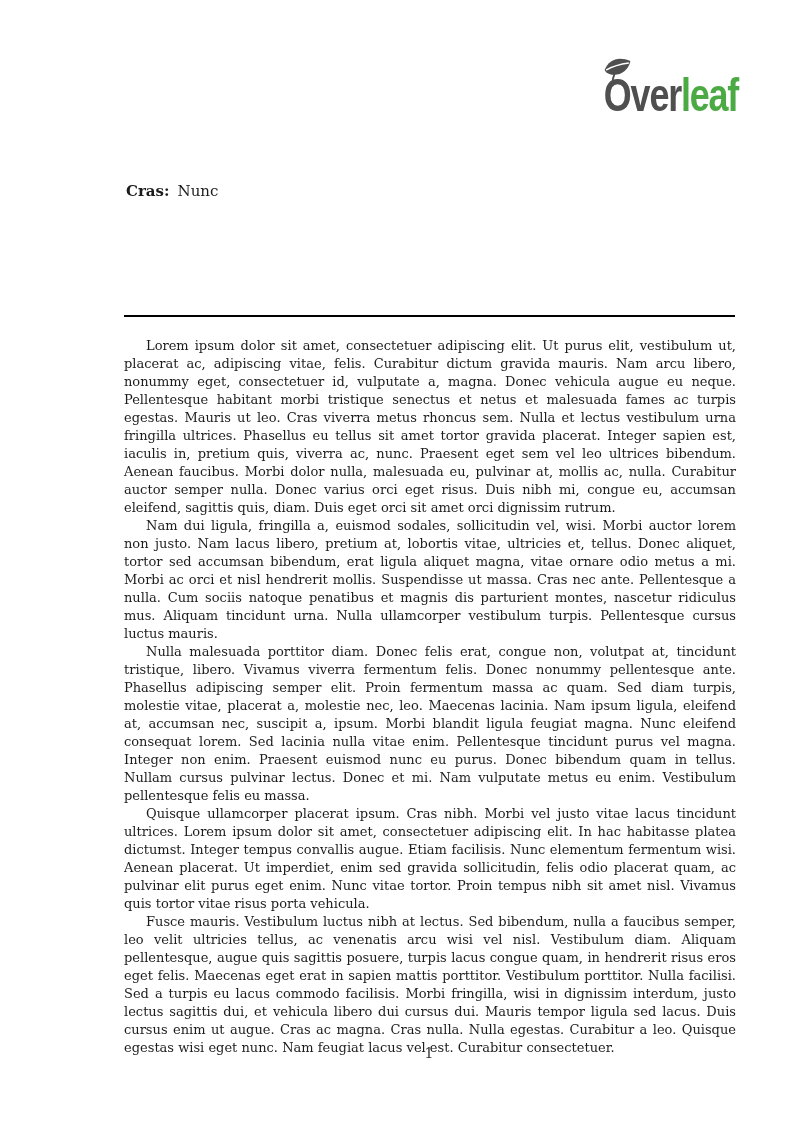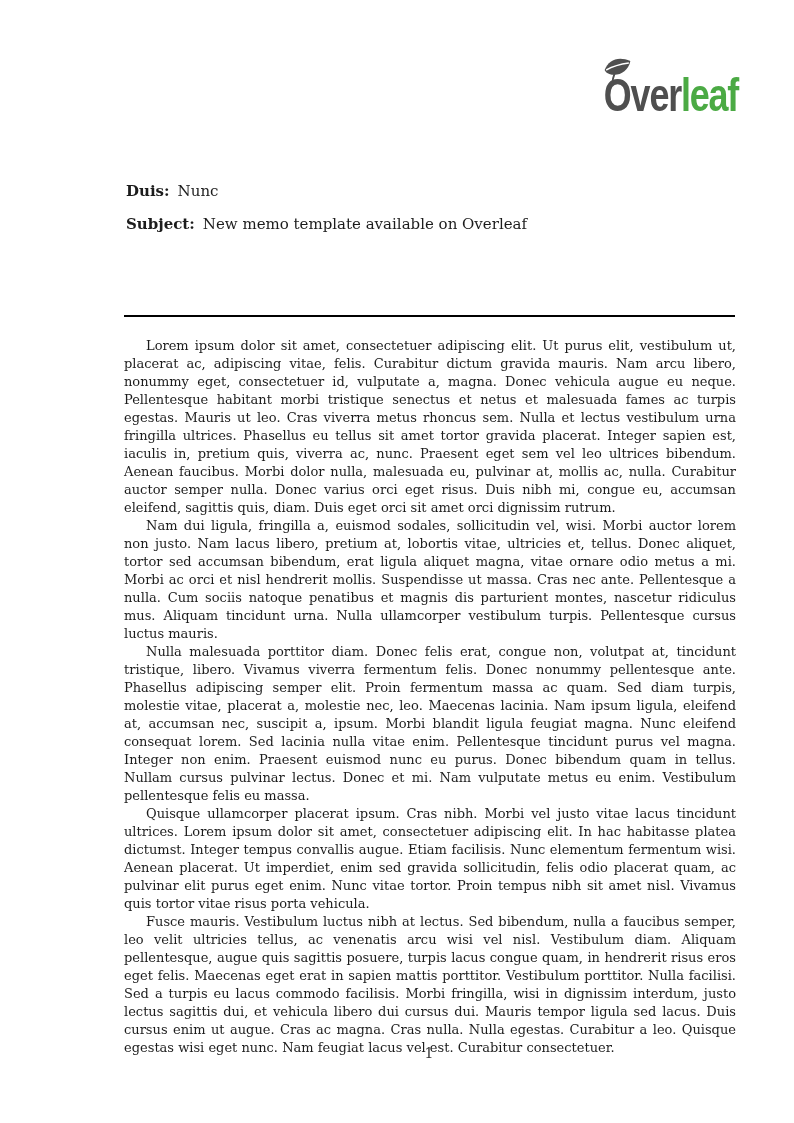--- a/index.html
+++ b/index.html
@@ -92,24 +92,21 @@
       <svg class="leaf-svg" viewBox="0 0 36 26" xmlns="http://www.w3.org/2000/svg">
         <path d="M1,13 C6,3 18,-1 34,4 C31,15 18,20 7,17 C4,16 2,15 1,13 Z" fill="#4f4f4f"></path>
         <path d="M3,13 C12,9 22,7 32,6" stroke="#ffffff" stroke-width="1.6" fill="none"></path>
         <path d="M14,16 C12,20 11,23 11,26" stroke="#4f4f4f" stroke-width="2.4" fill="none"></path>
       </svg>
       <span style="color: rgb(79, 79, 79);">Over</span></span><span style="color: rgb(75, 170, 68);">leaf</span>
   </div>
 
   <div class="fields">
     <div class="field">
-      <span class="label">Duis:</span><span>Nunc</span>
-    </div>
-    <div class="field">
-      <span class="label">Subject:</span><span>New memo template available on Overleaf</span>
+      <span class="label">Cras:</span><span>Nunc</span>
     </div>
   </div>
 
   <div class="rule"></div>
 
   <div class="body-text">
     <p>Lorem ipsum dolor sit amet, consectetuer adipiscing elit. Ut purus elit, vestibulum ut, placerat ac, adipiscing vitae, felis. Curabitur dictum gravida mauris. Nam arcu libero, nonummy eget, consectetuer id, vulputate a, magna. Donec vehicula augue eu neque. Pellentesque habitant morbi tristique senectus et netus et malesuada fames ac turpis egestas. Mauris ut leo. Cras viverra metus rhoncus sem. Nulla et lectus vestibulum urna fringilla ultrices. Phasellus eu tellus sit amet tortor gravida placerat. Integer sapien est, iaculis in, pretium quis, viverra ac, nunc. Praesent eget sem vel leo ultrices bibendum. Aenean faucibus. Morbi dolor nulla, malesuada eu, pulvinar at, mollis ac, nulla. Curabitur auctor semper nulla. Donec varius orci eget risus. Duis nibh mi, congue eu, accumsan eleifend, sagittis quis, diam. Duis eget orci sit amet orci dignissim rutrum.</p>
     <p>Nam dui ligula, fringilla a, euismod sodales, sollicitudin vel, wisi. Morbi auctor lorem non justo. Nam lacus libero, pretium at, lobortis vitae, ultricies et, tellus. Donec aliquet, tortor sed accumsan bibendum, erat ligula aliquet magna, vitae ornare odio metus a mi. Morbi ac orci et nisl hendrerit mollis. Suspendisse ut massa. Cras nec ante. Pellentesque a nulla. Cum sociis natoque penatibus et magnis dis parturient montes, nascetur ridiculus mus. Aliquam tincidunt urna. Nulla ullamcorper vestibulum turpis. Pellentesque cursus luctus mauris.</p>
     <p>Nulla malesuada porttitor diam. Donec felis erat, congue non, volutpat at, tincidunt tristique, libero. Vivamus viverra fermentum felis. Donec nonummy pellentesque ante. Phasellus adipiscing semper elit. Proin fermentum massa ac quam. Sed diam turpis, molestie vitae, placerat a, molestie nec, leo. Maecenas lacinia. Nam ipsum ligula, eleifend at, accumsan nec, suscipit a, ipsum. Morbi blandit ligula feugiat magna. Nunc eleifend consequat lorem. Sed lacinia nulla vitae enim. Pellentesque tincidunt purus vel magna. Integer non enim. Praesent euismod nunc eu purus. Donec bibendum quam in tellus. Nullam cursus pulvinar lectus. Donec et mi. Nam vulputate metus eu enim. Vestibulum pellentesque felis eu massa.</p>
     <p>Quisque ullamcorper placerat ipsum. Cras nibh. Morbi vel justo vitae lacus tincidunt ultrices. Lorem ipsum dolor sit amet, consectetuer adipiscing elit. In hac habitasse platea dictumst. Integer tempus convallis augue. Etiam facilisis. Nunc elementum fermentum wisi. Aenean placerat. Ut imperdiet, enim sed gravida sollicitudin, felis odio placerat quam, ac pulvinar elit purus eget enim. Nunc vitae tortor. Proin tempus nibh sit amet nisl. Vivamus quis tortor vitae risus porta vehicula.</p>

